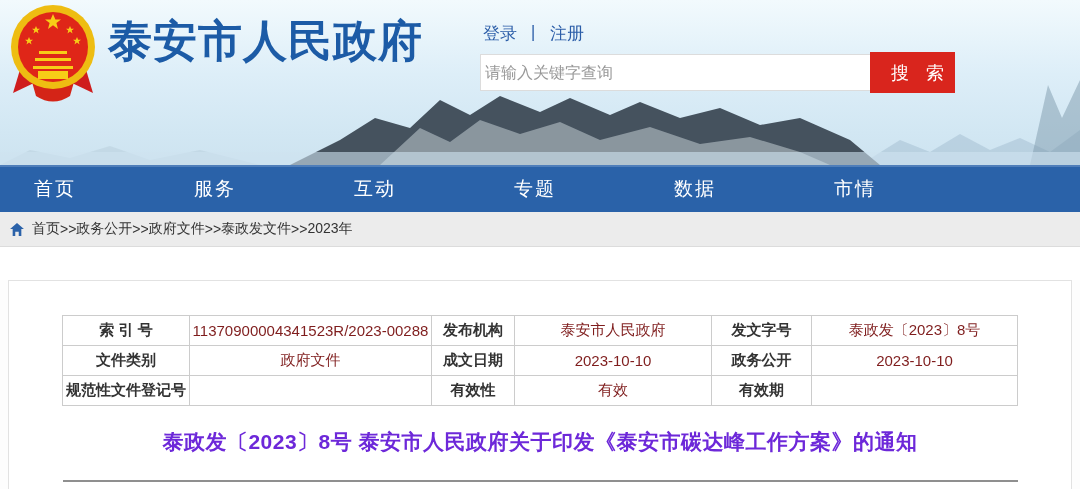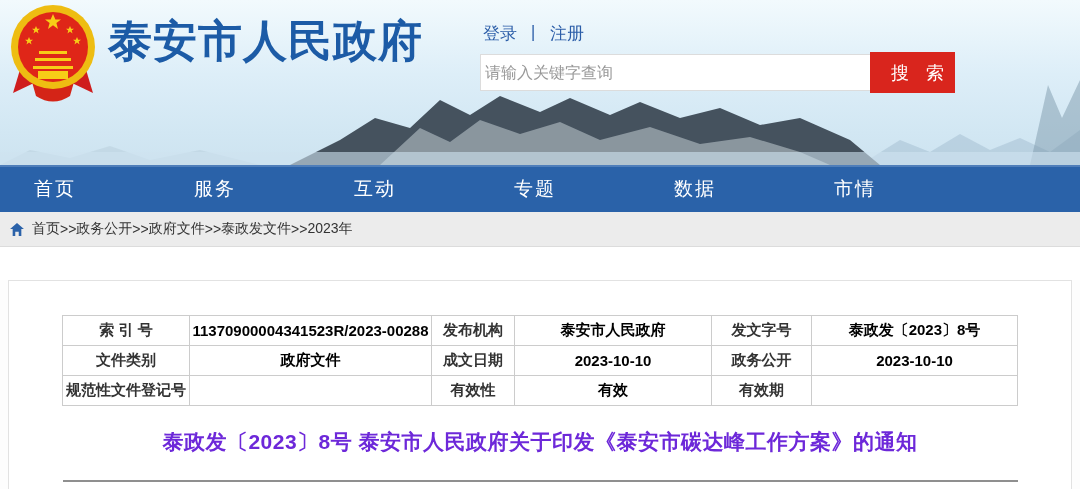--- a/index.html
+++ b/index.html
@@ -43,21 +43,21 @@
   .crumb { cursor:pointer; }
   .crumb-sep { color:#333; }
 
   
   .page-body { width:1080px; height:253px; background:#fdfdfd; }
   .card { margin:33px 8px 0; height:240px; background:#fff; border:1px solid #e2e2e2; }
   .meta-table { width:955px; margin:34px auto 0; border-collapse:collapse; table-layout:fixed; }
   .meta-table td { border:1px solid #ccc; height:30px; text-align:center;
                    font-size:15px; overflow:hidden; white-space:nowrap; }
   .meta-table td.lbl { font-weight:bold; color:#333; }
-  .meta-table td.val { color:#000000;font-weight:bold; }
+  .meta-table td.val { color:#7f1d1d; }
   .doc-title { margin-top:22px; text-align:center; font-size:21px; font-weight:bold;
                color:#6d28d9; letter-spacing:0.5px; }
   .divider { width:955px; margin:24px auto 0; border-top:2px solid #8f8f8f; }
 </style>
 </head>
 <body>
 
 <div class="header">
   <svg class="mountains" width="1080" height="165" viewBox="0 0 1080 165" preserveAspectRatio="none">
     <polygon points="0,165 30,150 70,158 110,146 150,160 200,150 260,165" fill="#b9cfdd" opacity="0.55"></polygon>

